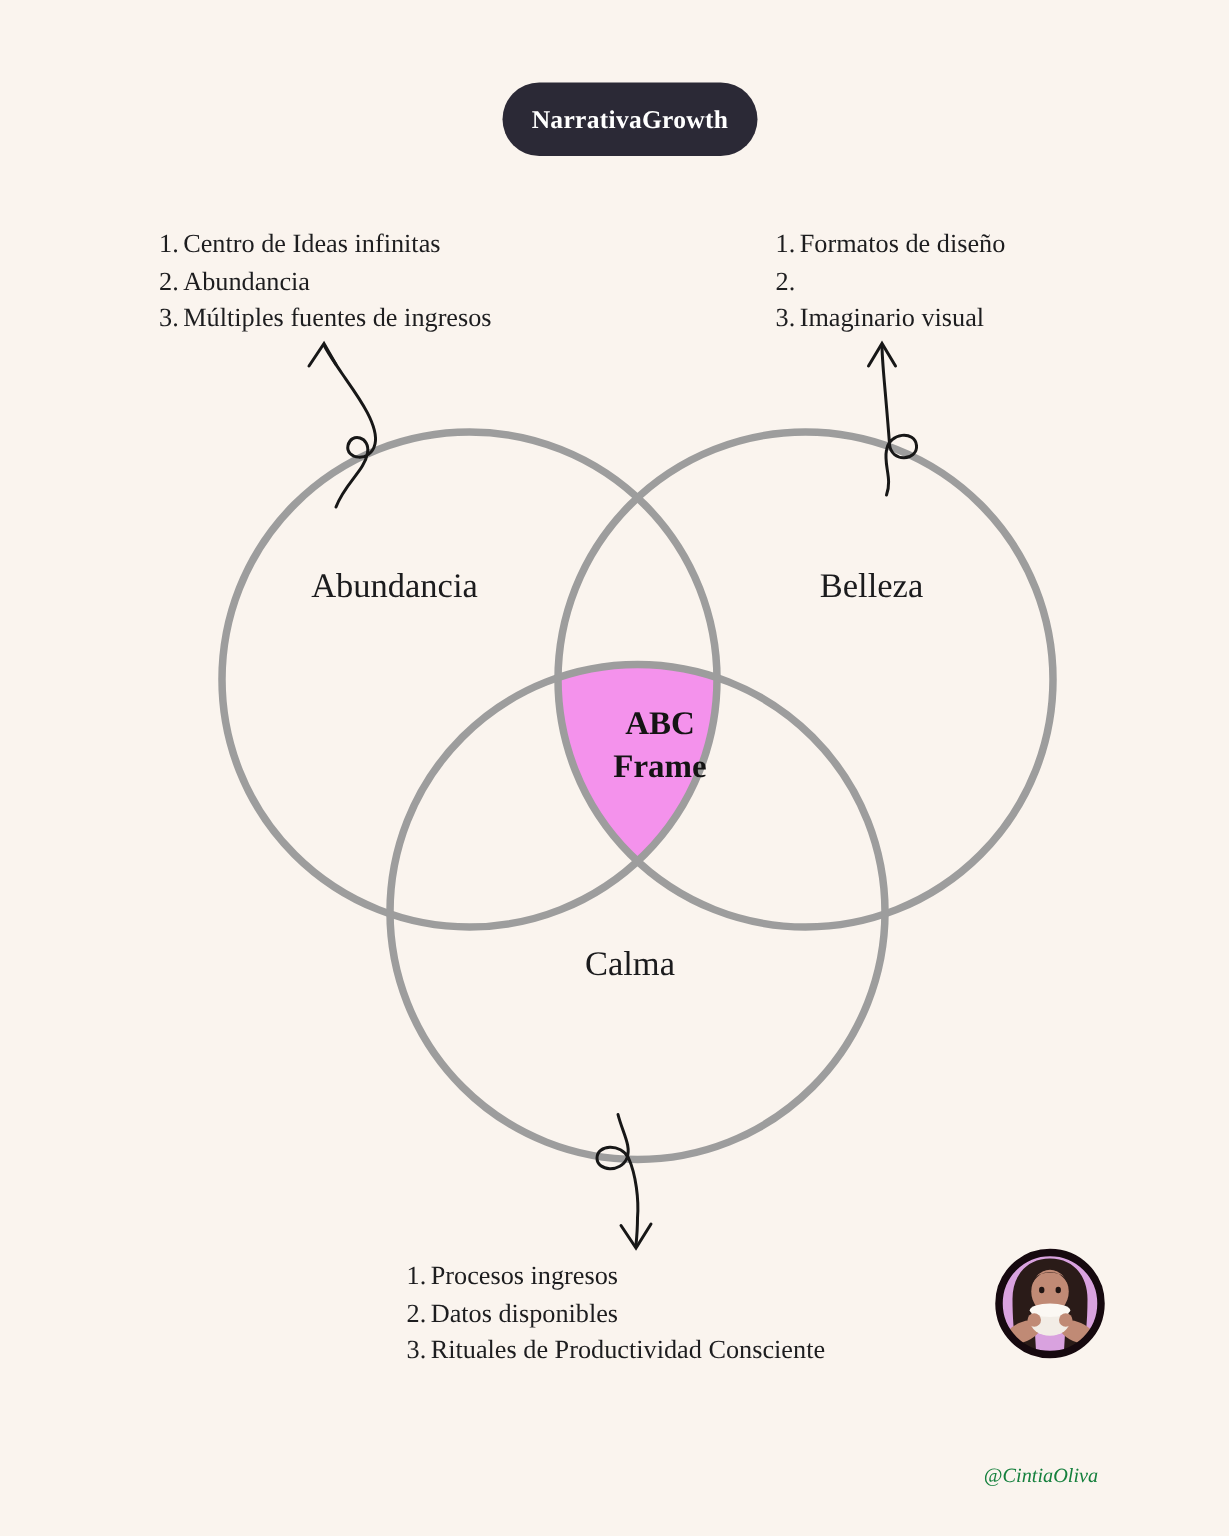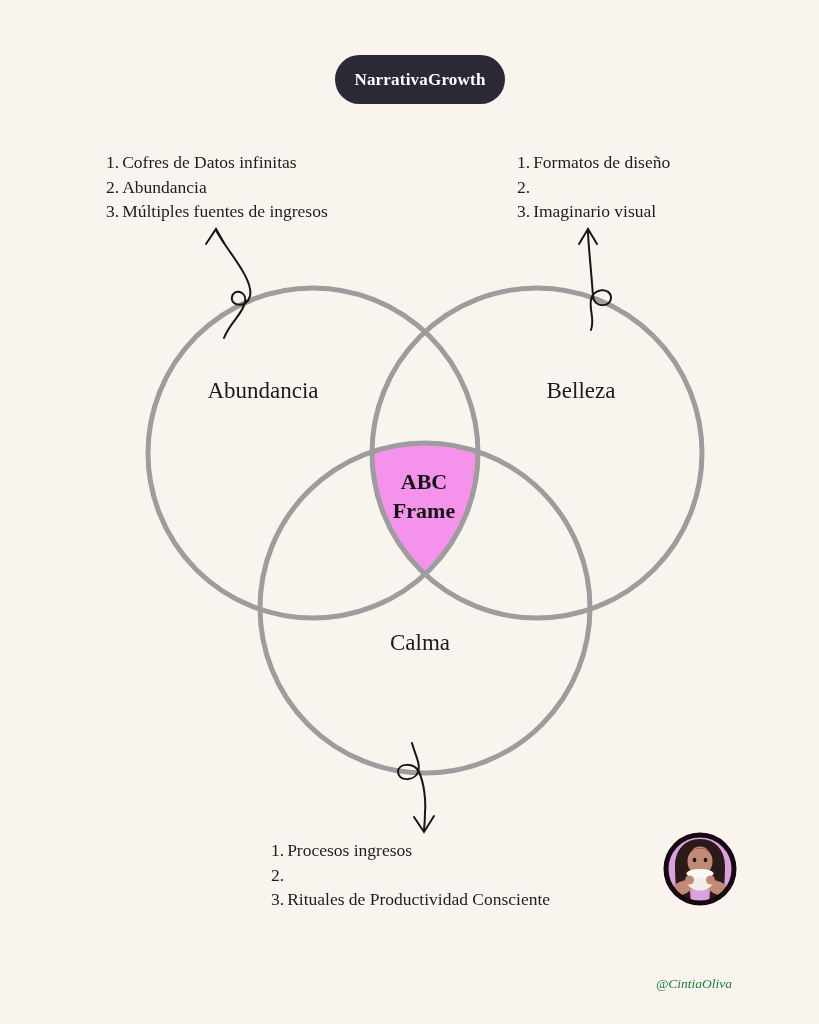--- a/index.html
+++ b/index.html
@@ -13,21 +13,21 @@
     background:#2B2936;border-radius:26px;display:flex;align-items:center;
     justify-content:center;color:#ffffff;font-weight:bold;font-size:17px;
     letter-spacing:.2px;
   }
   .venn-svg{position:absolute;left:0;top:0;}
   .venn-label{
     position:absolute;transform:translate(-50%,-50%);font-size:23px;
     color:#1b1b1d;white-space:nowrap;
   }
   .center-label{
-    position:absolute;left:424px;top:496px;transform:translate(-50%,-50%);
+    position:absolute;left:440px;top:496px;transform:translate(-50%,-50%);
     font-weight:bold;font-size:22px;line-height:29px;text-align:center;color:#141414;
   }
   .list{position:absolute;font-size:17.5px;line-height:24.5px;}
   .list .row{display:flex;}
   .list .num{margin-right:3px;}
   #list-abundancia{left:106px;top:150px;}
   #list-belleza{left:517px;top:150px;}
   #list-calma{left:271px;top:838px;}
   .avatar{position:absolute;left:663px;top:832px;width:74px;height:74px;}
   .handle{
@@ -88,21 +88,21 @@
   <div class="venn-label" style="left:581px;top:391px;">Belleza</div>
 
   <div class="center-label">
     <div>ABC</div>
     <div>Frame</div>
   </div>
 
   <div class="list" id="list-abundancia">
     <div class="row">
       <span class="num">1.</span>
-      <span>Cofres de Datos infinitas</span>
+      <span>Centro de Ideas infinitas</span>
     </div>
     <div class="row">
       <span class="num">2.</span>
       <span>Abundancia</span>
     </div>
     <div class="row">
       <span class="num">3.</span>
       <span>Múltiples fuentes de ingresos</span>
     </div>
   </div>
@@ -121,20 +121,21 @@
     </div>
   </div>
 
   <div class="list" id="list-calma">
     <div class="row">
       <span class="num">1.</span>
       <span>Procesos ingresos</span>
     </div>
     <div class="row">
       <span class="num">2.</span>
+      <span>Datos disponibles</span>
     </div>
     <div class="row">
       <span class="num">3.</span>
       <span>Rituales de Productividad Consciente</span>
     </div>
   </div>
 
   <svg class="avatar" viewBox="0 0 74 74">
     <defs>
       <clipPath id="avclip">

